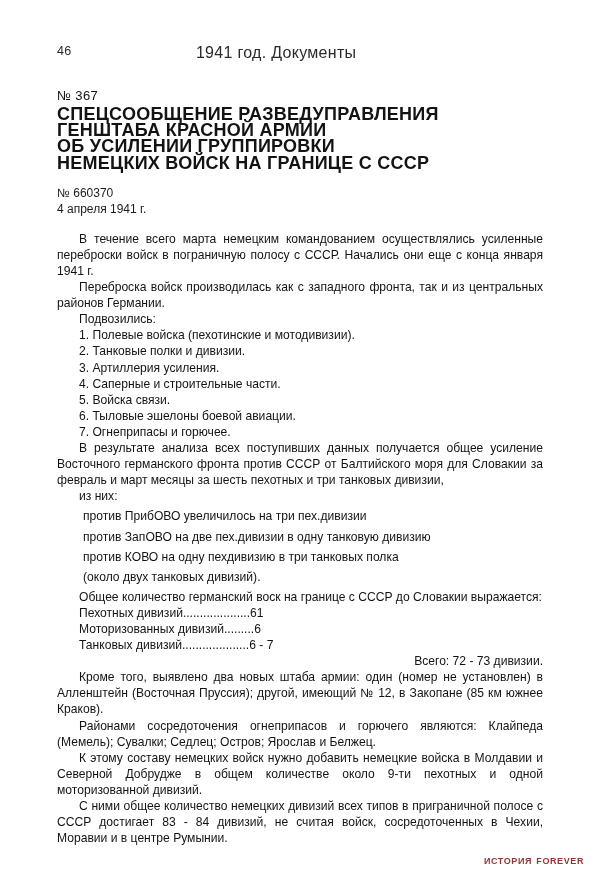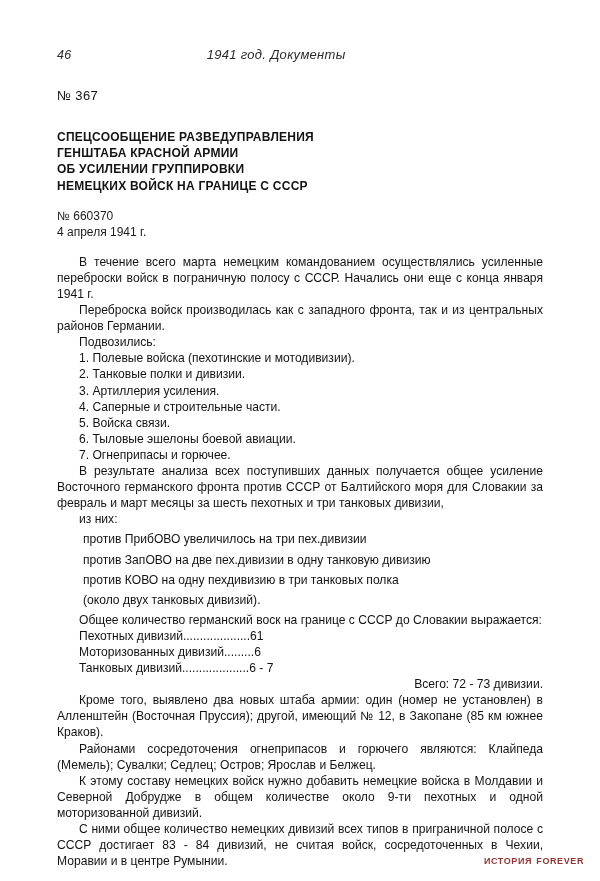--- a/index.html
+++ b/index.html
@@ -25,51 +25,50 @@
   .content {
     position: absolute;
     left: 57px;
     top: 0;
     width: 486px;
   }
 
   
   .runhead {
     display: flex;
-    align-items: flex-end;
+    align-items: flex-start;
     margin-top: 44px;
     height: 18px;
-    font-style: italic;
   }
   .folio {
     font-size: 12.5px;
     color: #2a2a2a;
     letter-spacing: .2px;
   }
   .runtitle {
     flex: 1;
     text-align: center;
-    font-size: 13px;
+    font-size: 16px;
     color: #2a2a2a;
     letter-spacing: .3px;
     padding-right: 62px;
   }
 
   
   .docnum {
     margin-top: 26px;
     font-size: 13px;
     font-weight: normal;
     letter-spacing: .4px;
   }
 
   
   .title {
-    margin-top: 26px;
-    font-size: 12px;
+    margin-top: 3px;
+    font-size: 18px;
     font-weight: bold;
     line-height: 16.2px;
     letter-spacing: .25px;
   }
   .title div { white-space: nowrap; }
 
   
   .meta {
     margin-top: 14px;
     font-size: 12px;

